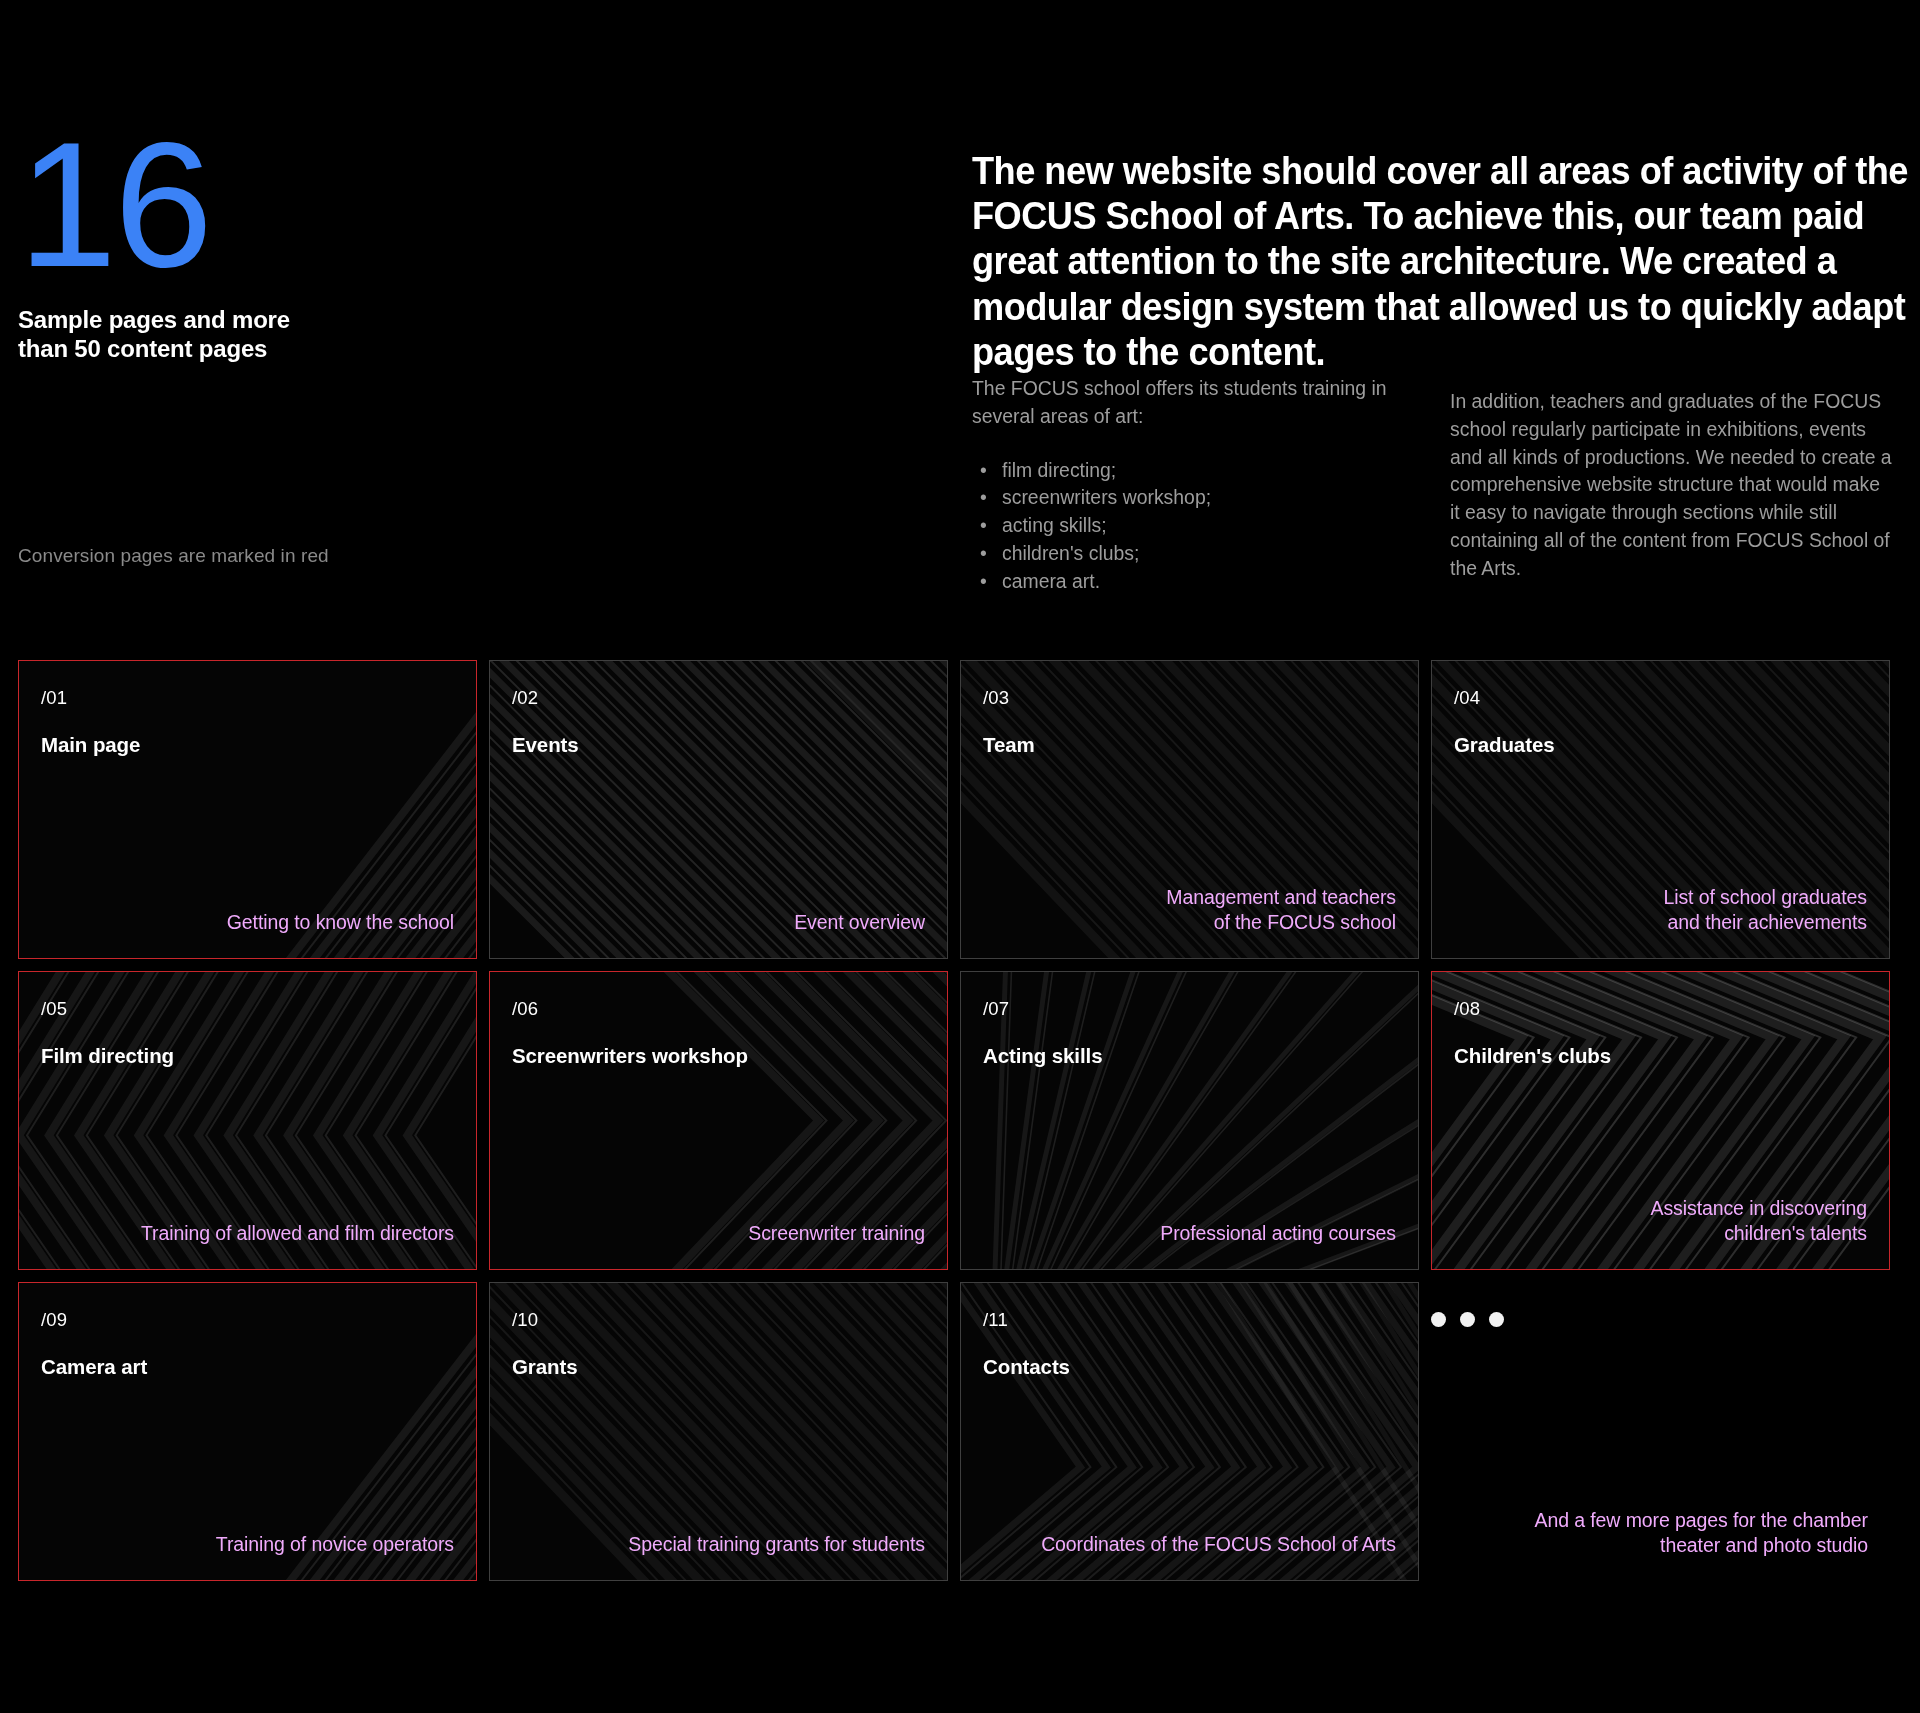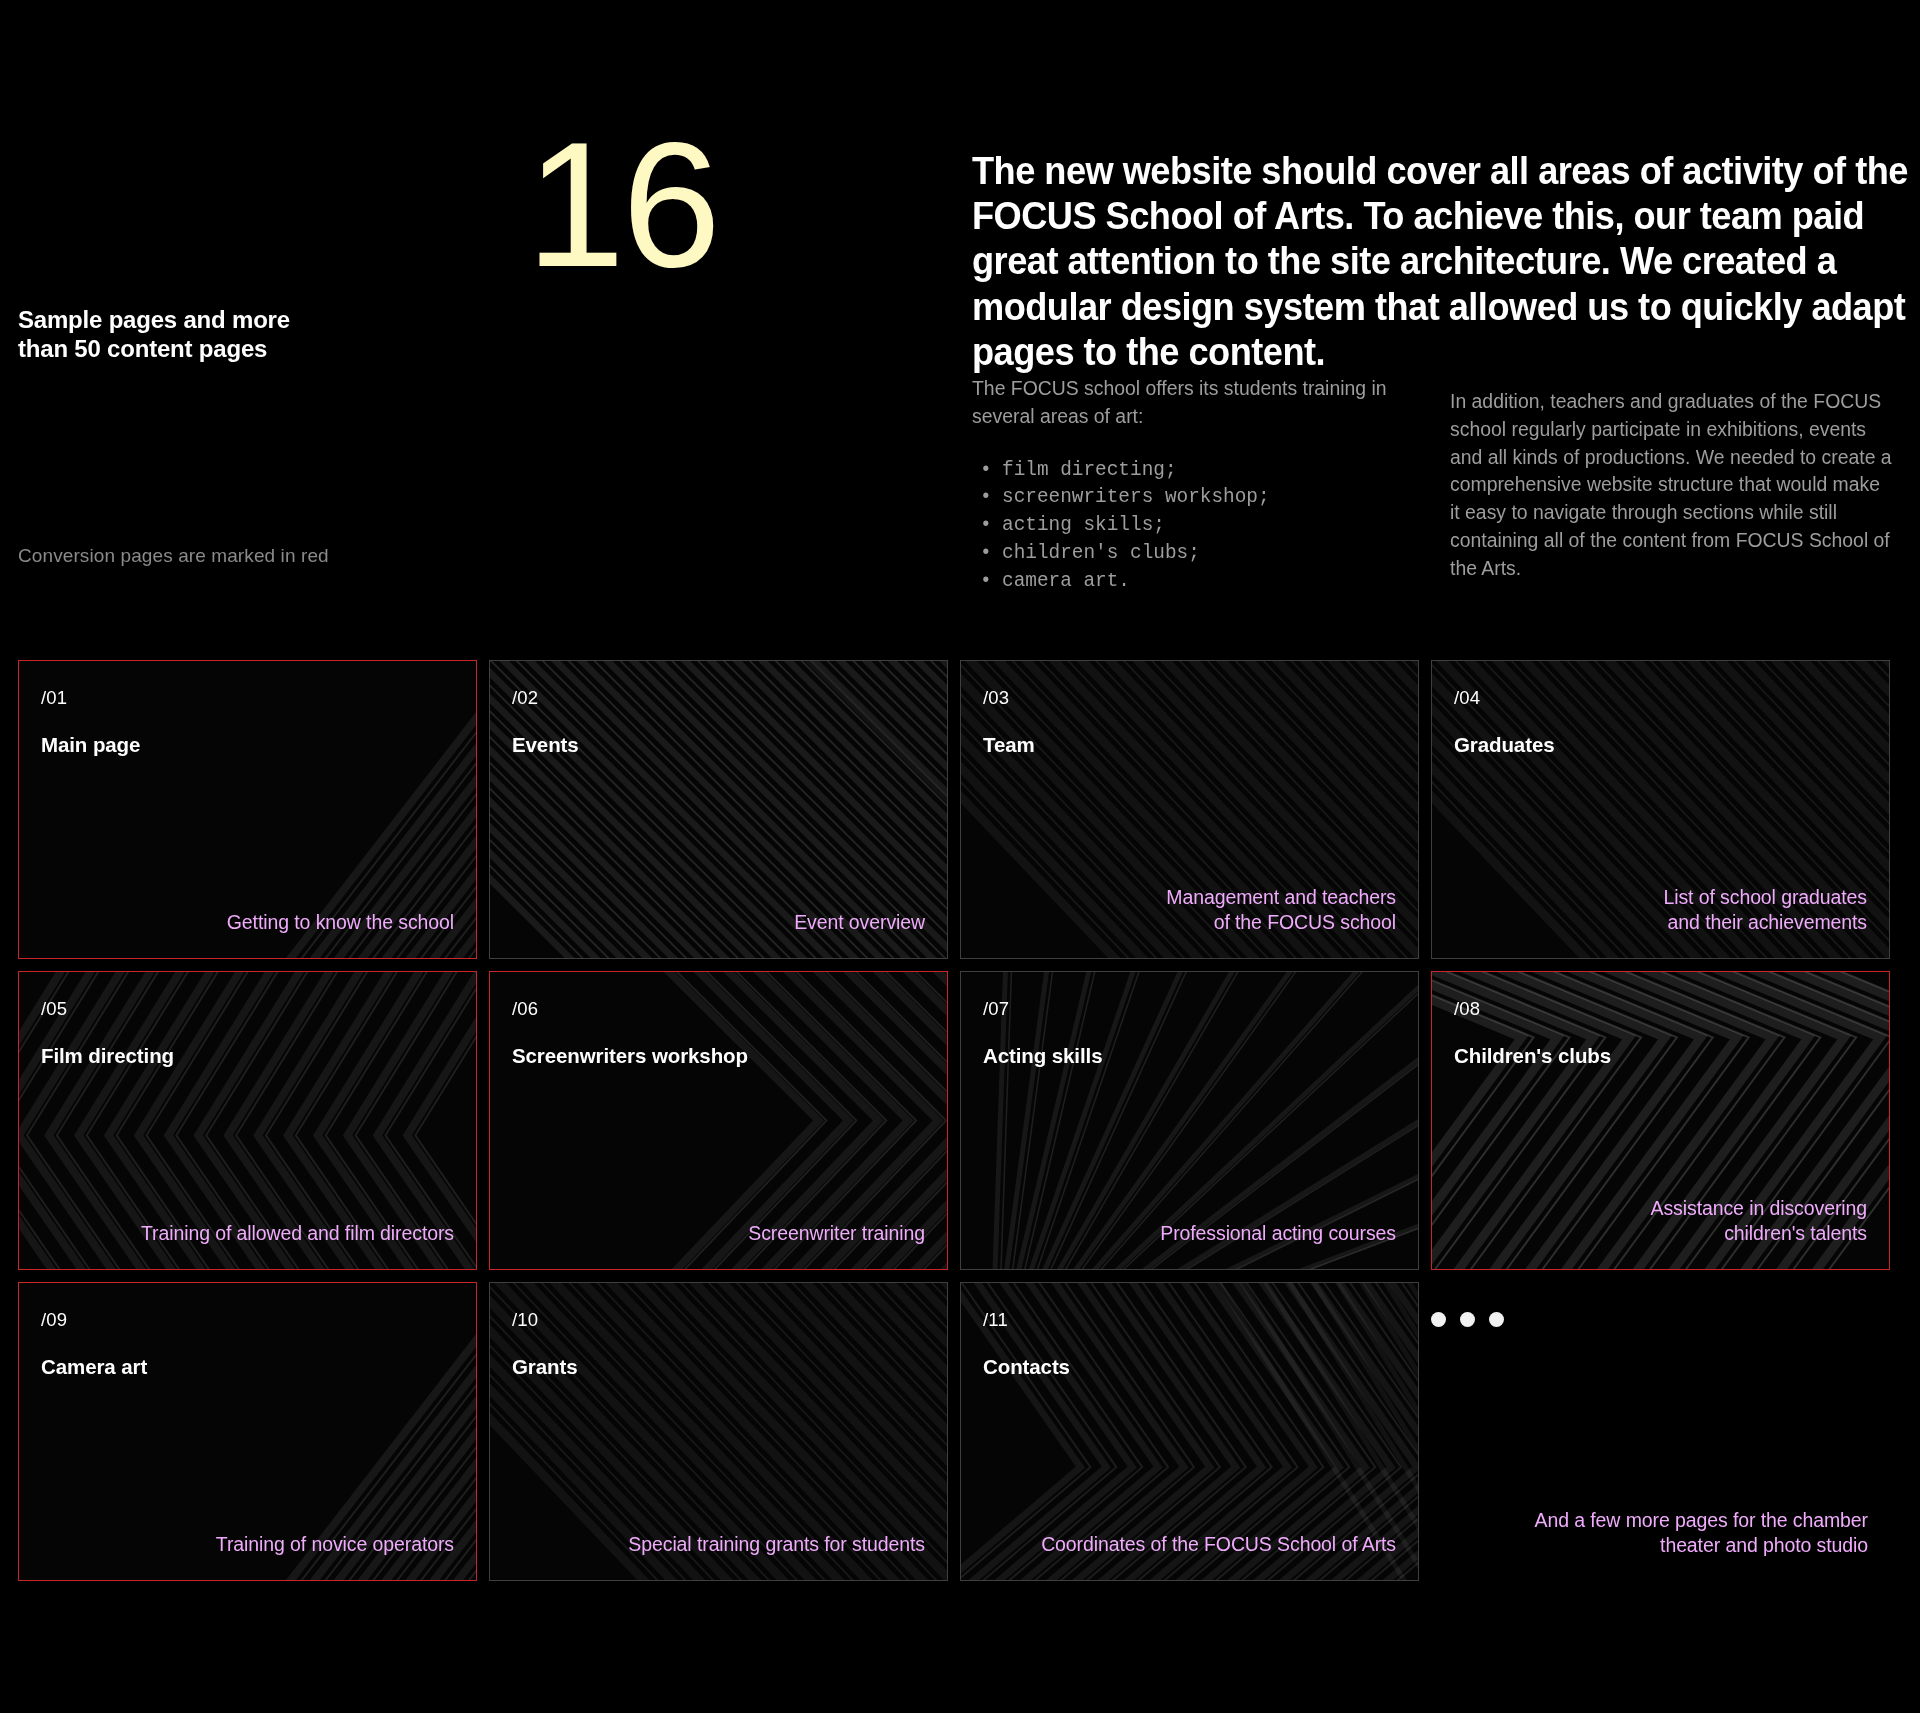--- a/index.html
+++ b/index.html
@@ -10,24 +10,23 @@
     -webkit-font-smoothing:antialiased;
     overflow:hidden;
   }
   .slide { position:relative; width:1920px; height:1713px; background:#000; }
 
   
   .header { position:absolute; left:0; top:0; width:1920px; height:640px; }
 
   .left-head { position:absolute; left:18px; top:128px; width:700px; }
   .big-number {
-    font-size:178px; line-height:0.86; color:#fef9c3;
+    font-size:178px; line-height:0.86; color:#3b82f6;
     font-weight:300; letter-spacing:-3px;
     font-family:"Liberation Sans", sans-serif;
-    text-align:right;
   }
   .big-sub {
     margin-top:24px;
     font-size:24px; line-height:1.22; color:#ffffff; font-weight:700;
     letter-spacing:-0.2px;
   }
   .conv-note {
     position:absolute; left:18px; top:545px;
     font-size:19px; color:#8a8a8a; letter-spacing:0.1px; font-weight:400;
   }
@@ -35,21 +34,21 @@
   .right-head { position:absolute; left:972px; top:148px; width:930px; }
   .headline {
     font-size:38.5px; line-height:1.175; color:#ffffff;
     font-weight:700; letter-spacing:-0.55px;
     transform:scaleX(0.94); transform-origin:left top;
     width:1000px;
   }
   .cols { position:absolute; left:972px; top:375px; width:935px; display:flex; gap:34px;align-items:center; }
   .col { width:444px; color:#9d9d9d; font-size:19.4px; line-height:1.43; }
   .col p { color:#9d9d9d; }
-  .col ul { margin-top:26px; padding-left:26px; list-style:none;font-family:Liberation Mono, monospace; }
+  .col ul { margin-top:26px; padding-left:26px; list-style:none; }
   .col ul li { position:relative; padding-left:4px; color:#9d9d9d; }
   .col ul li::before {
     content:"\2022"; position:absolute; left:-18px; top:0; color:#9d9d9d;
   }
 
   
   .grid {
     position:absolute; left:18px; top:660px;
     width:1884px;
     display:grid;

